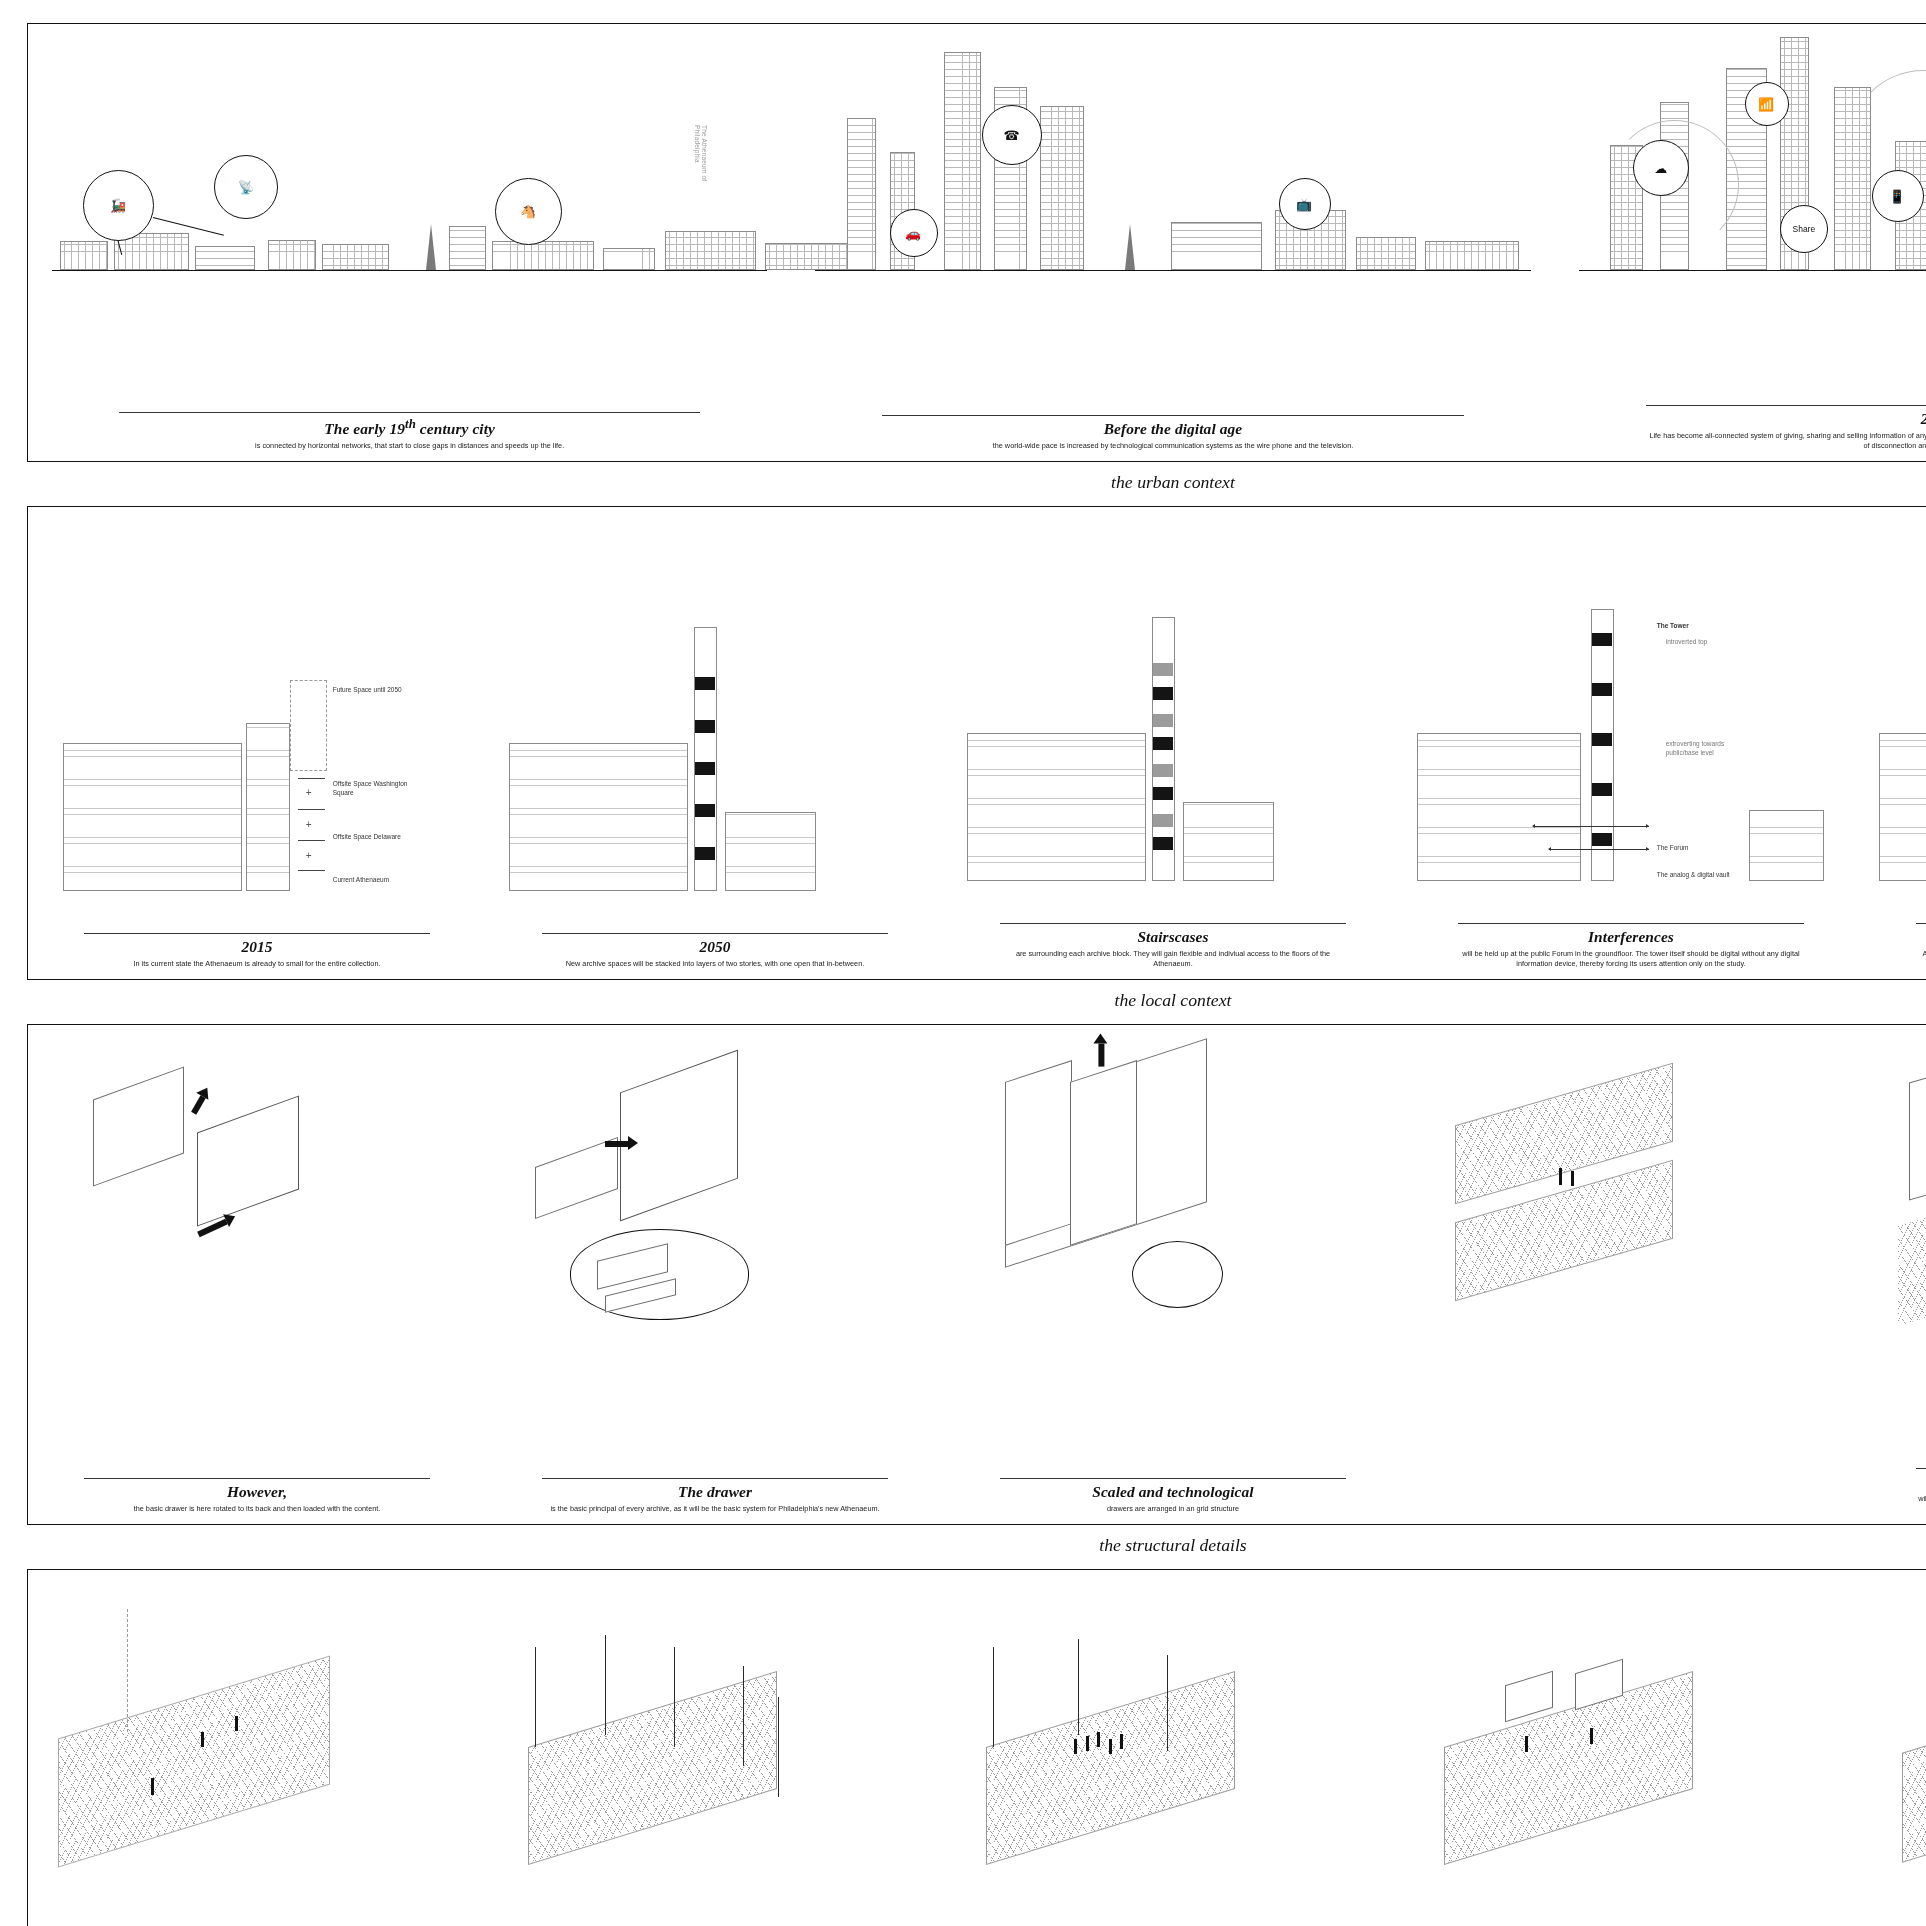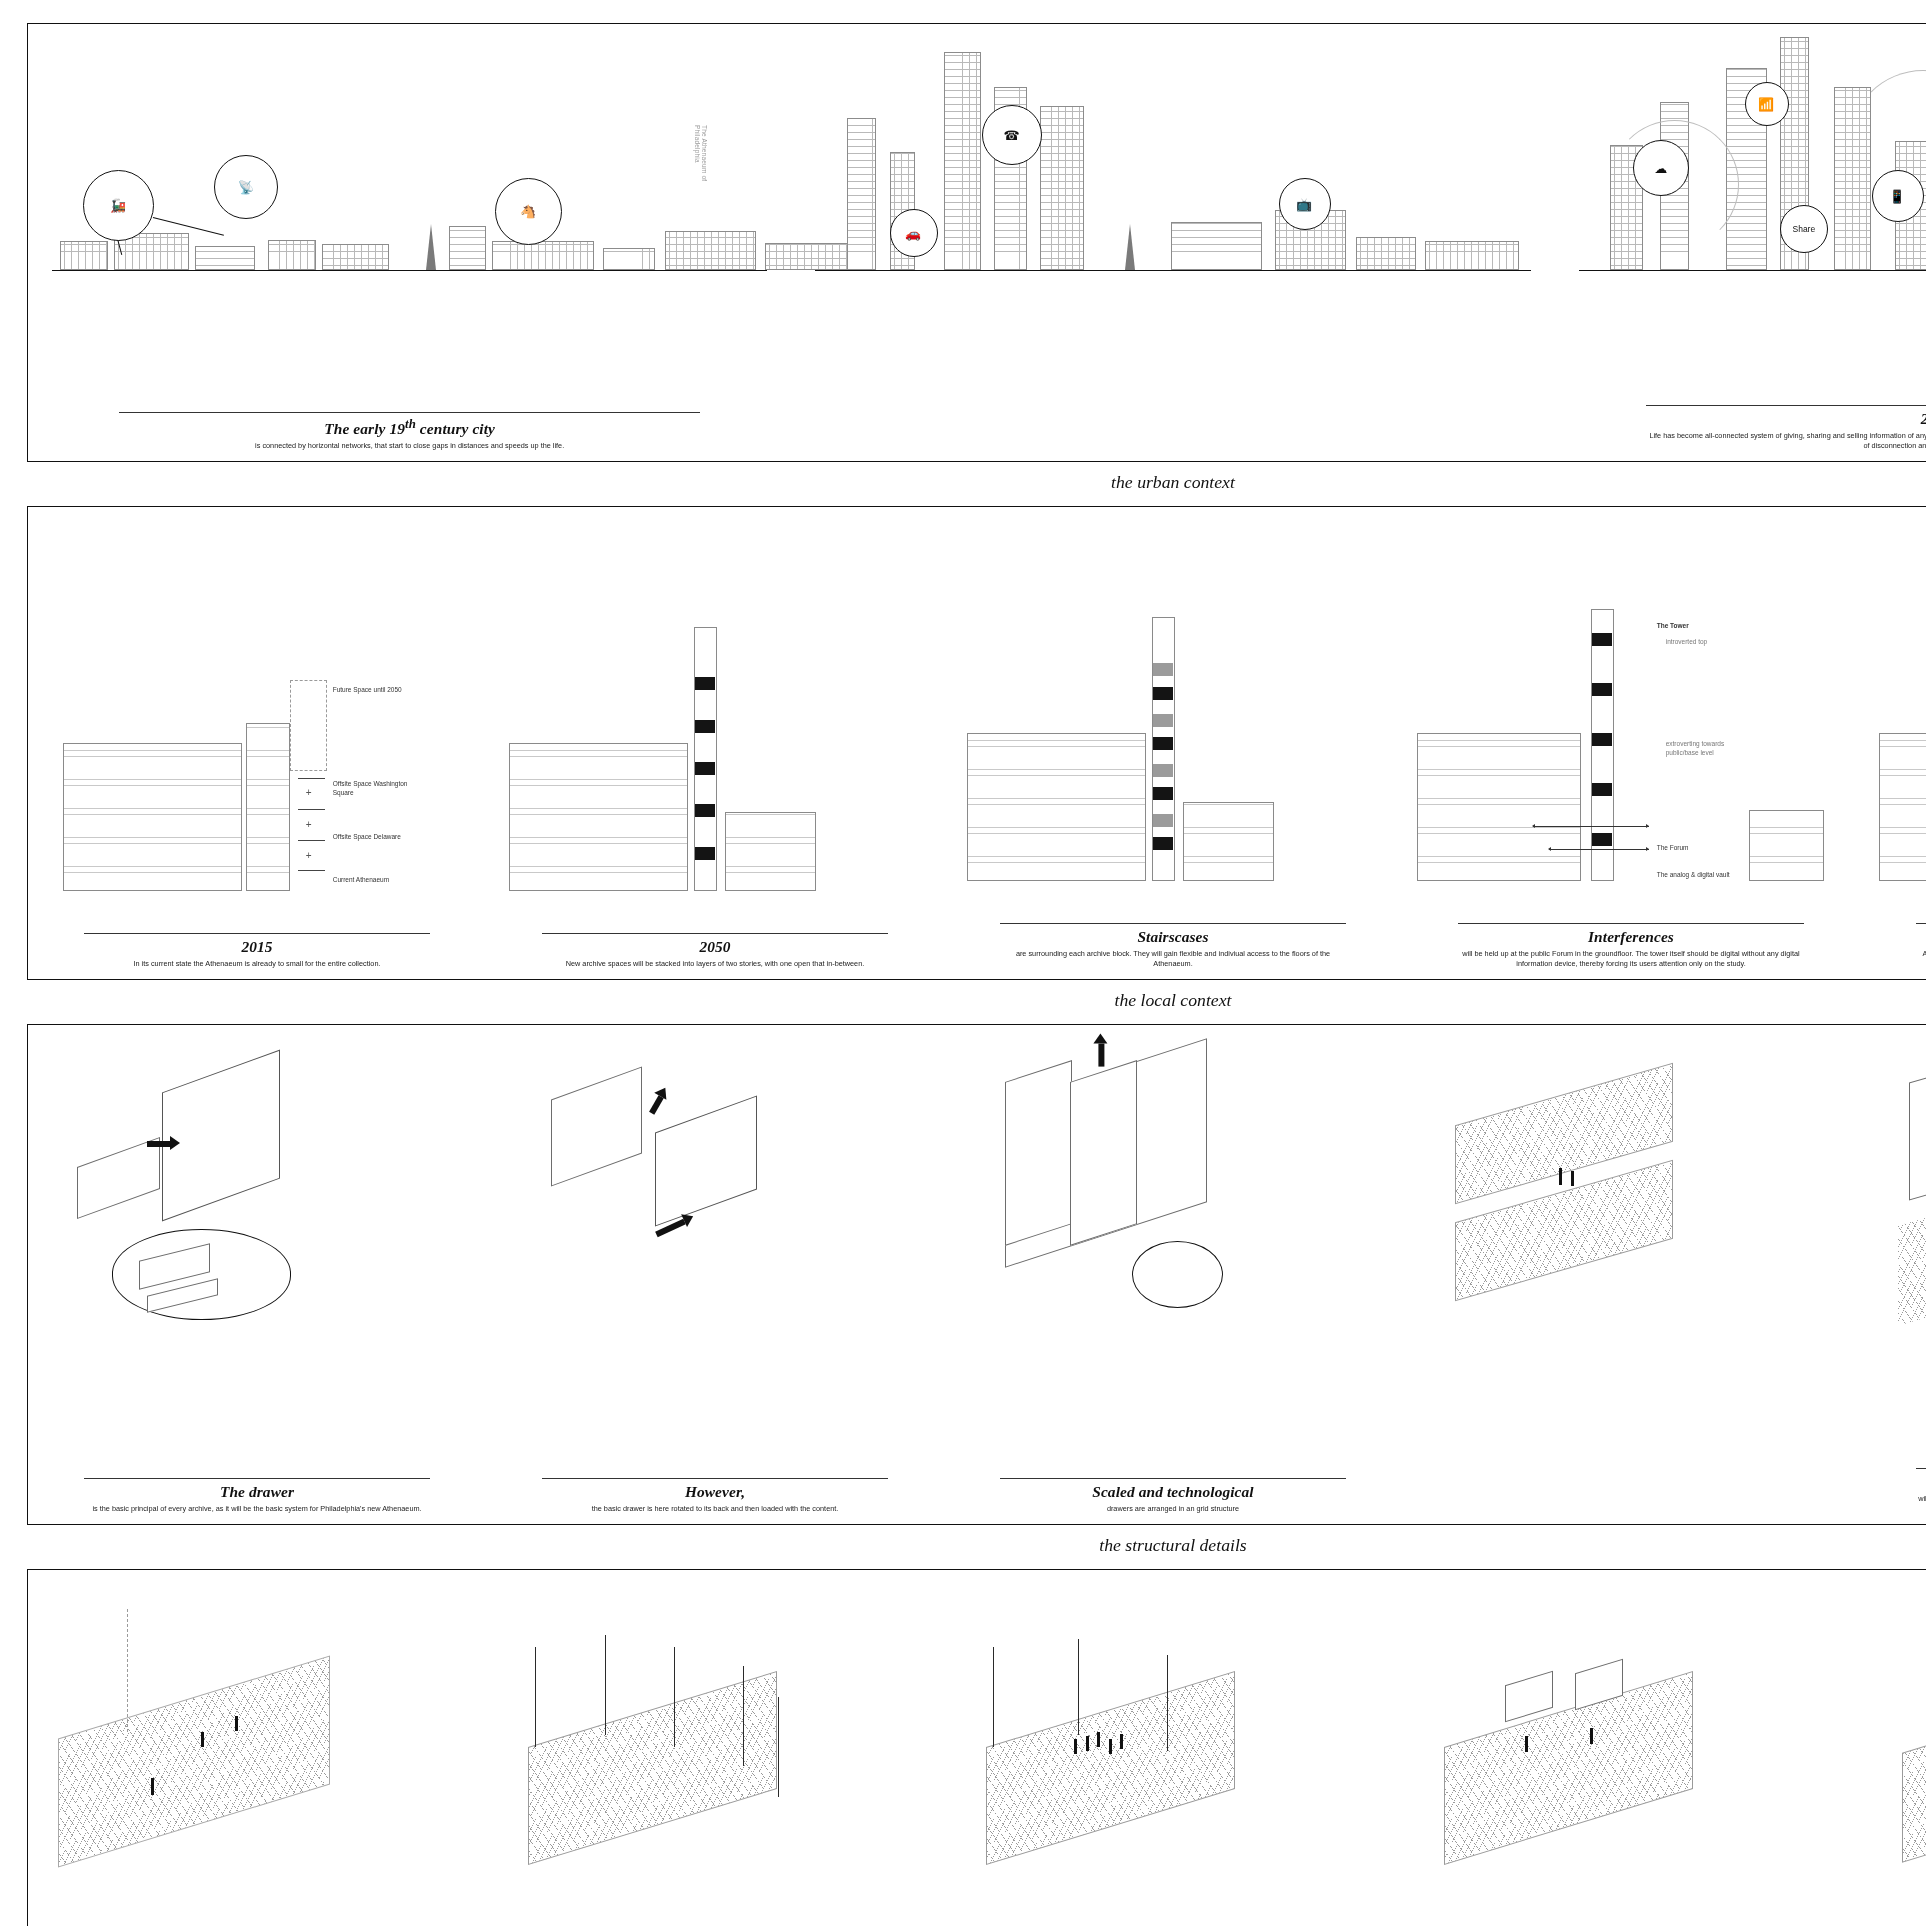--- a/index.html
+++ b/index.html
@@ -116,20 +116,25 @@
             <div class="bldg fine hatch" style="left:370px;width:89px;height:46px;"></div>
             <div class="bldg fine hatch" style="left:474px;width:69px;height:58px;"></div>
             <div class="bldg fine hatch" style="left:555px;width:58px;height:31px;"></div>
             <div class="bldg fine hatch" style="left:624px;width:92px;height:27px;"></div>
 
             <div class="bub" style="left:181px;top:81px;width:58px;height:58px;">☎</div>
             <div class="bub" style="left:89px;top:185px;width:46px;height:46px;">🚗</div>
             <div class="bub" style="left:478px;top:154px;width:50px;height:50px;">📺</div>
           </div>
         </div>
+        <div class="cap">
+          <div class="rule"></div>
+          <h3>Before the digital age</h3>
+          <p>the world-wide pace is increased by technological communication systems as the wire phone and the television.</p>
+        </div>
       </div>
 
       <div class="cell">
         <div class="art">
           <div class="sky">
             <div class="ground"></div>
             <div class="bldg fine hatch" style="left:46px;width:31px;height:123px;"></div>
             <div class="bldg fine hatch" style="left:96px;width:27px;height:166px;"></div>
             <div class="bldg fine hatch" style="left:162px;width:39px;height:200px;"></div>
             <div class="bldg fine hatch" style="left:216px;width:27px;height:231px;"></div>
@@ -268,45 +273,45 @@
 
     </div>
   </div>
   <div class="band-caption">the local context</div>
 
   <div class="band" id="band-struct1">
     <div class="row">
 
       <div class="cell">
         <div class="art">
+          <div class="isoface hatch" style="left:58px;top:58px;width:89px;height:85px;transform:skewY(-20deg);"></div>
+          <div class="iso" style="left:162px;top:89px;width:100px;height:92px;transform:skewY(-20deg);"></div>
+          <div class="blkarrow" style="left:154px;top:77px;width:19px;transform:rotate(-60deg);"></div>
+          <div class="blkarrow" style="left:162px;top:200px;width:31px;transform:rotate(-25deg);"></div>
+        </div>
+        <div class="cap">
+          <div class="rule"></div>
+          <h3>However,</h3>
+          <p>the basic drawer is here rotated to its back and then loaded with the content.</p>
+        </div>
+      </div>
+
+      <div class="cell">
+        <div class="art">
           <div class="iso" style="left:127px;top:46px;width:116px;height:127px;transform:skewY(-20deg);"></div>
           <div class="isoface" style="left:42px;top:127px;width:81px;height:50px;transform:skewY(-20deg);"></div>
           <div class="blkarrow" style="left:112px;top:116px;width:23px;"></div>
           <div class="circle-zoom" style="left:77px;top:204px;width:177px;height:89px;border-radius:89px/44px;"></div>
           <div class="isoface" style="left:104px;top:227px;width:69px;height:27px;transform:skewY(-14deg);"></div>
           <div class="isoface" style="left:112px;top:262px;width:69px;height:15.4px;transform:skewY(-14deg);"></div>
         </div>
         <div class="cap">
           <div class="rule"></div>
           <h3>The drawer</h3>
           <p>is the basic principal of every archive, as it will be the basic system for Philadelphia's new Athenaeum.</p>
-        </div>
-      </div>
-
-      <div class="cell">
-        <div class="art">
-          <div class="isoface hatch" style="left:58px;top:58px;width:89px;height:85px;transform:skewY(-20deg);"></div>
-          <div class="iso" style="left:162px;top:89px;width:100px;height:92px;transform:skewY(-20deg);"></div>
-          <div class="blkarrow" style="left:154px;top:77px;width:19px;transform:rotate(-60deg);"></div>
-          <div class="blkarrow" style="left:162px;top:200px;width:31px;transform:rotate(-25deg);"></div>
-        </div>
-        <div class="cap">
-          <div class="rule"></div>
-          <h3>However,</h3>
-          <p>the basic drawer is here rotated to its back and then loaded with the content.</p>
         </div>
       </div>
 
       <div class="cell">
         <div class="art">
           <div class="isoface hatch" style="left:54px;top:46px;width:200px;height:162px;transform:skewY(-18deg);"></div>
           <div class="isoface" style="left:54px;top:46px;width:65px;height:162px;transform:skewY(-18deg);"></div>
           <div class="isoface" style="left:119px;top:46px;width:65px;height:162px;transform:skewY(-18deg);"></div>
           <div class="blkarrow" style="left:139px;top:27px;width:23px;transform:rotate(-90deg);"></div>
           <div class="circle-zoom" style="left:181px;top:216px;width:89px;height:65px;"></div>

